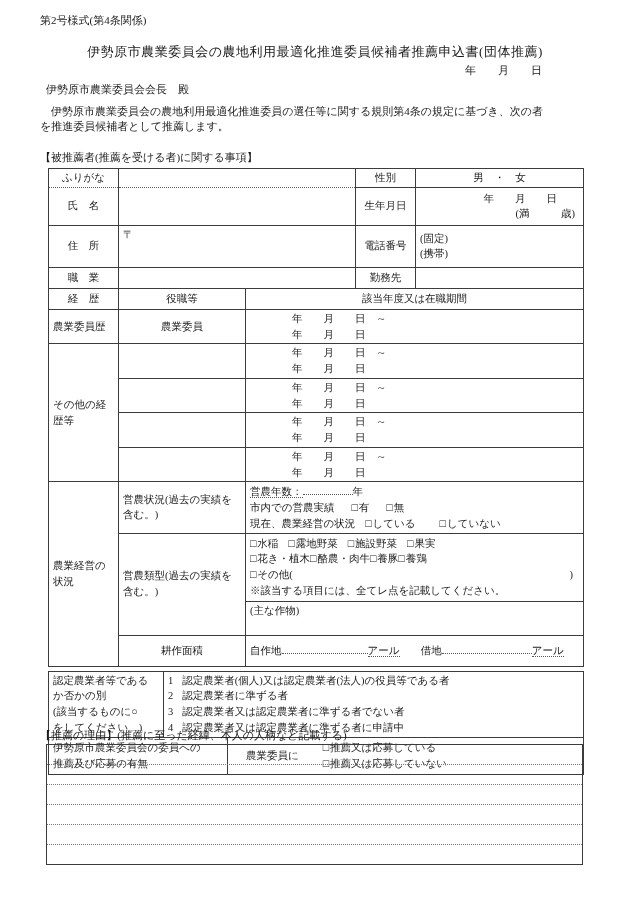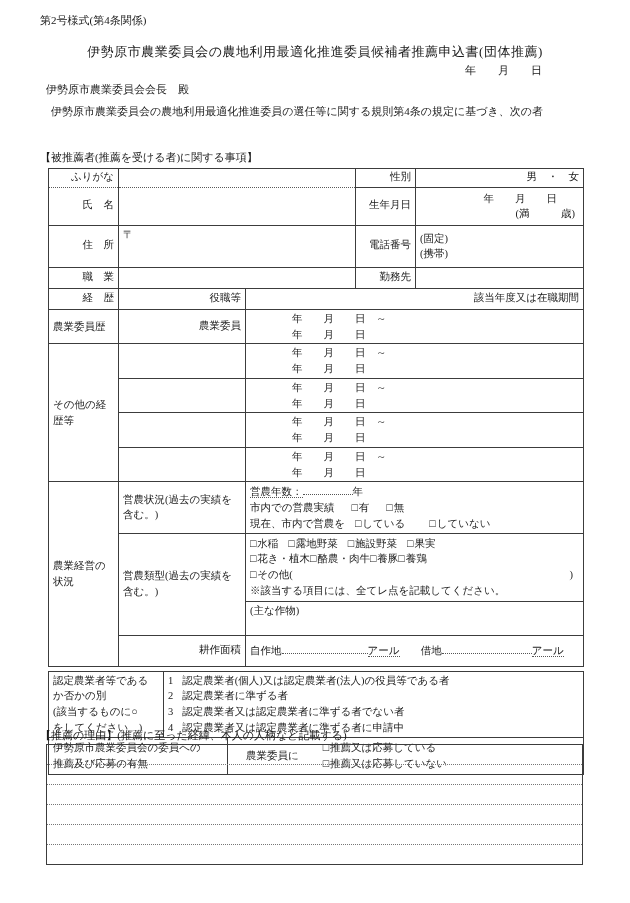--- a/index.html
+++ b/index.html
@@ -8,21 +8,21 @@
         font-size:11px;line-height:1.35;overflow:hidden;}
   .abs{position:absolute;}
   .title{width:630px;text-align:center;font-size:13px;letter-spacing:.5px;}
   .heading{font-size:11px;}
   
   .tblwrap{position:absolute;left:48px;top:168px;width:537px;}
   table{border-collapse:collapse;table-layout:fixed;width:535px;}
   table+table{margin-top:-1px;}
   td{border:1px solid #3c3c3c;padding:1px 4px;font-size:10.5px;line-height:1.5;
      vertical-align:middle;overflow:hidden;background:#fff;}
-  .c{text-align:right;font-family:Liberation Mono, monospace;}
+  .c{text-align:center;}
   .top{vertical-align:top;}
   .dot-b{border-bottom:1px dotted #5a5a5a;}
   .no-t{border-top:none;}
   .gap{height:5px;}
   
   .row{display:flex;align-items:center;flex-wrap:nowrap;}
   .cb{white-space:nowrap;}
   .boxg{margin-right:1px;}
   .blank{display:inline-block;border-bottom:1px dotted #555;height:11px;vertical-align:baseline;}
   .u-dot{border-bottom:1px dotted #555;}
@@ -38,20 +38,21 @@
 <body>
 
 <div class="page">
 
   <div class="abs" style="left:40px;top:13px;">第2号様式(第4条関係)</div>
   <div class="abs title" style="left:0;top:43px;">伊勢原市農業委員会の農地利用最適化推進委員候補者推薦申込書(団体推薦)</div>
   <div class="abs" style="right:88px;top:63px;">年　　月　　日</div>
   <div class="abs" style="left:46px;top:82px;">伊勢原市農業委員会会長　殿</div>
   <div class="abs" style="left:40px;top:104px;width:548px;">
     <div>　伊勢原市農業委員会の農地利用最適化推進委員の選任等に関する規則第4条の規定に基づき、次の者</div>
+    <div>を推進委員候補者として推薦します。</div>
   </div>
   <div class="abs heading" style="left:40px;top:150px;">【被推薦者(推薦を受ける者)に関する事項】</div>
 
   <div class="tblwrap">
 
     <table>
       <colgroup>
           <col style="width:70px">
           <col style="width:237px">
           <col style="width:60px">
@@ -155,21 +156,21 @@
         <td rowspan="4">農業経営の状況</td>
         <td style="height:45px">営農状況(過去の実績を含む。)</td>
         <td>
           <div><span class="u-dot">営農年数：</span><span class="blank" style="width:50px"></span><span>年</span></div>
           <div class="row" style="gap:17px">
             <span>市内での営農実績</span>
             <span class="cb"><span class="boxg">□</span><span>有</span></span>
             <span class="cb"><span class="boxg">□</span><span>無</span></span>
           </div>
           <div class="row" style="gap:10px">
-            <span>現在、市内で営農を</span>
+            <span>現在、農業経営の状況</span>
             <span class="cb"><span class="boxg">□</span><span>している</span></span>
             <span class="cb" style="margin-left:14px"><span class="boxg">□</span><span>していない</span></span>
           </div>
         </td>
       </tr>
       <tr>
         <td rowspan="2" style="height:96px">営農類型(過去の実績を含む。)</td>
         <td style="height:65px">
           <div class="row" style="gap:10px">
             <span class="cb"><span class="boxg">□</span><span>水稲</span></span>

